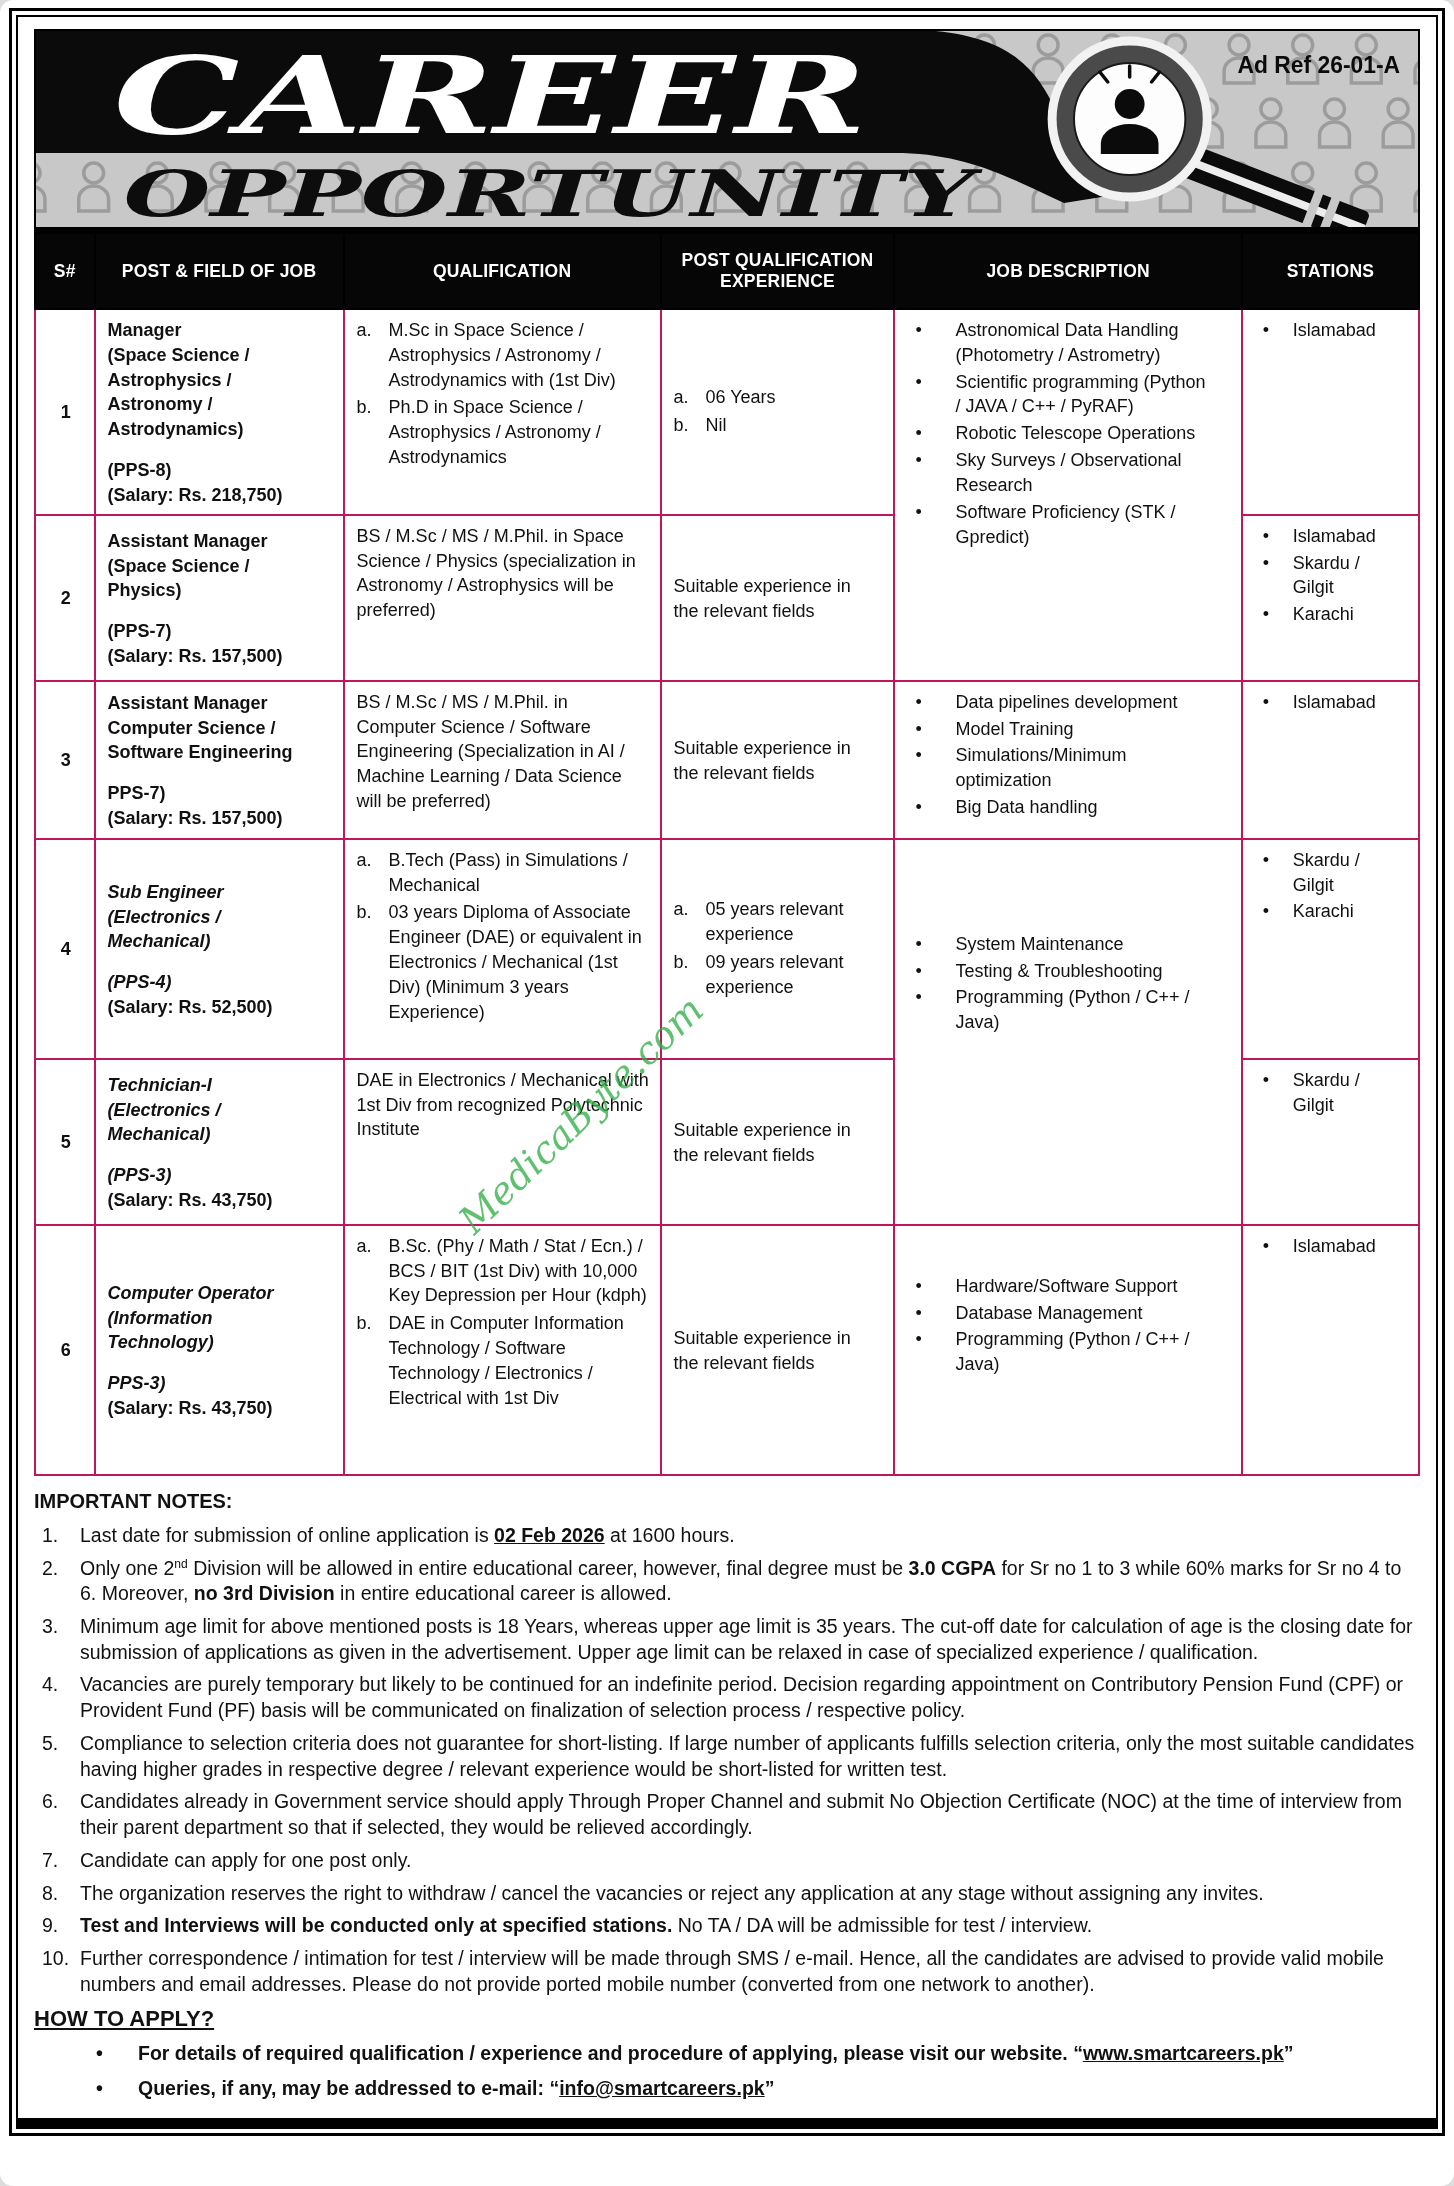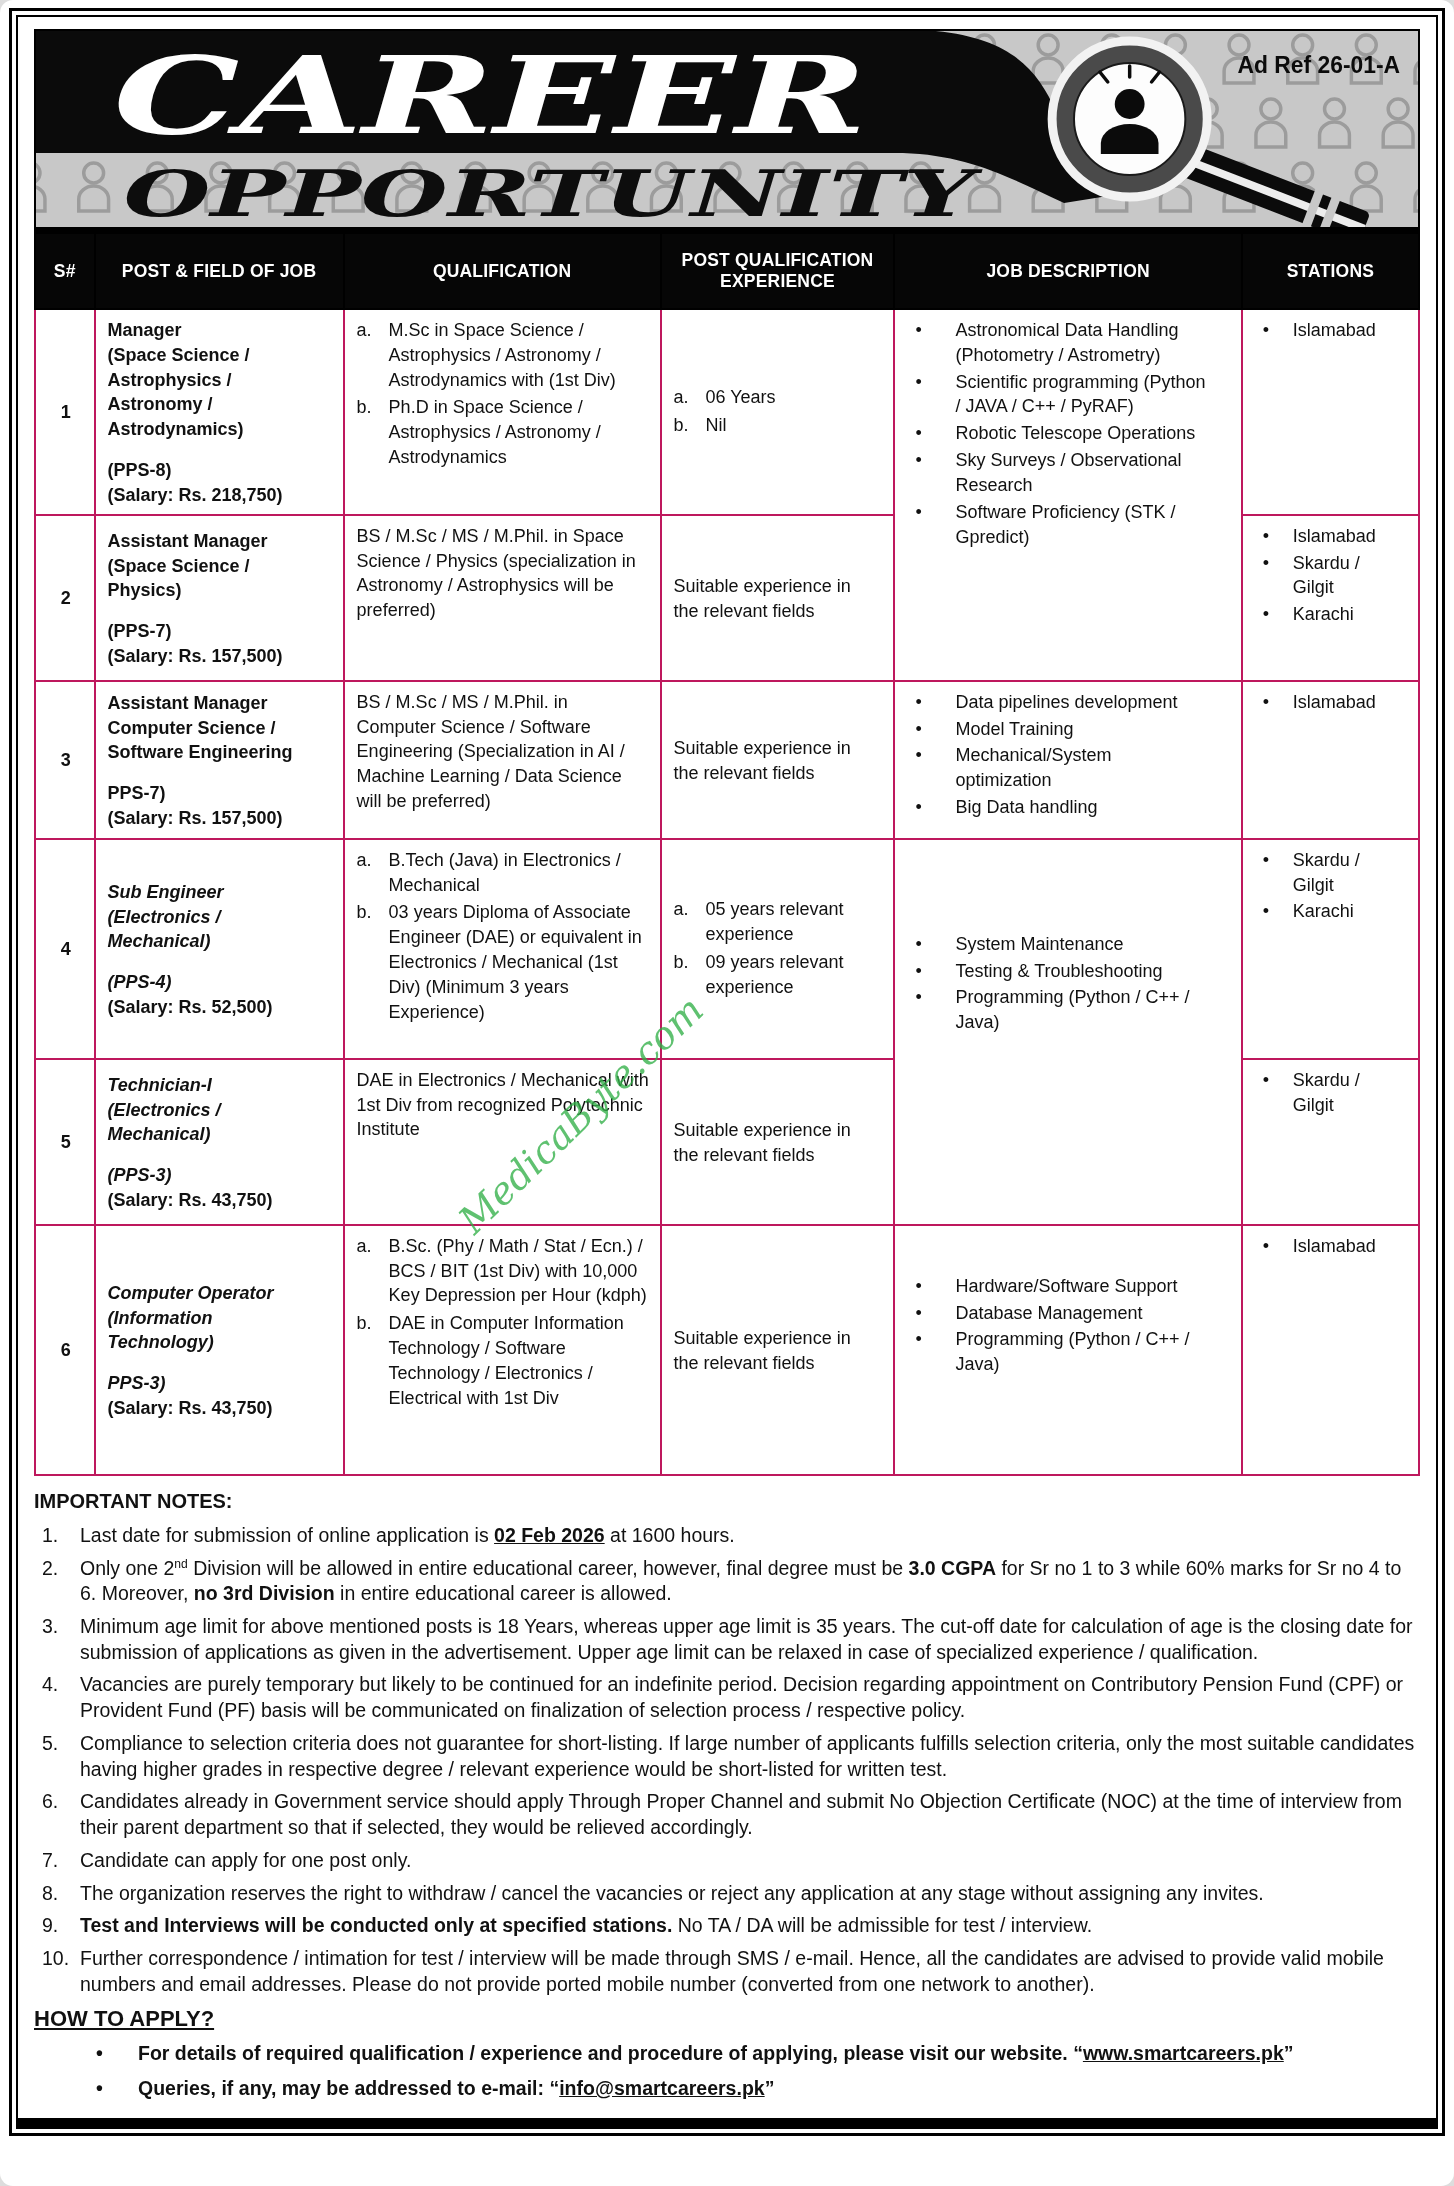--- a/index.html
+++ b/index.html
@@ -302,21 +302,21 @@
                 <div class="bullet jd">
                   <span class="marker">•</span>
                   <span class="btext">Data pipelines development</span>
                 </div>
                 <div class="bullet jd">
                   <span class="marker">•</span>
                   <span class="btext">Model Training</span>
                 </div>
                 <div class="bullet jd">
                   <span class="marker">•</span>
-                  <span class="btext">Mechanical/System optimization</span>
+                  <span class="btext">Simulations/Minimum optimization</span>
                 </div>
                 <div class="bullet jd">
                   <span class="marker">•</span>
                   <span class="btext">Big Data handling</span>
                 </div>
               </td>
               <td class="td-st">
                 <div class="bullet st">
                   <span class="marker">•</span>
                   <span class="btext">Islamabad</span>
@@ -328,21 +328,21 @@
               <td class="td-post">
                 <div class="post-title it">Sub Engineer
 (Electronics /
 Mechanical)</div>
                 <div class="post-grade it">(PPS-4)</div>
                 <div class="post-salary">(Salary: Rs. 52,500)</div>
               </td>
               <td class="td-qual">
                 <div class="lettered">
                   <span class="let">a.</span>
-                  <span class="ltext">B.Tech (Java) in Electronics / Mechanical</span>
+                  <span class="ltext">B.Tech (Pass) in Simulations / Mechanical</span>
                 </div>
                 <div class="lettered">
                   <span class="let">b.</span>
                   <span class="ltext">03 years Diploma of Associate Engineer (DAE) or equivalent in Electronics / Mechanical (1st Div) (Minimum 3 years Experience)</span>
                 </div>
               </td>
               <td class="td-exp">
                 <div class="lettered">
                   <span class="let">a.</span>
                   <span class="ltext">05 years relevant experience</span>

